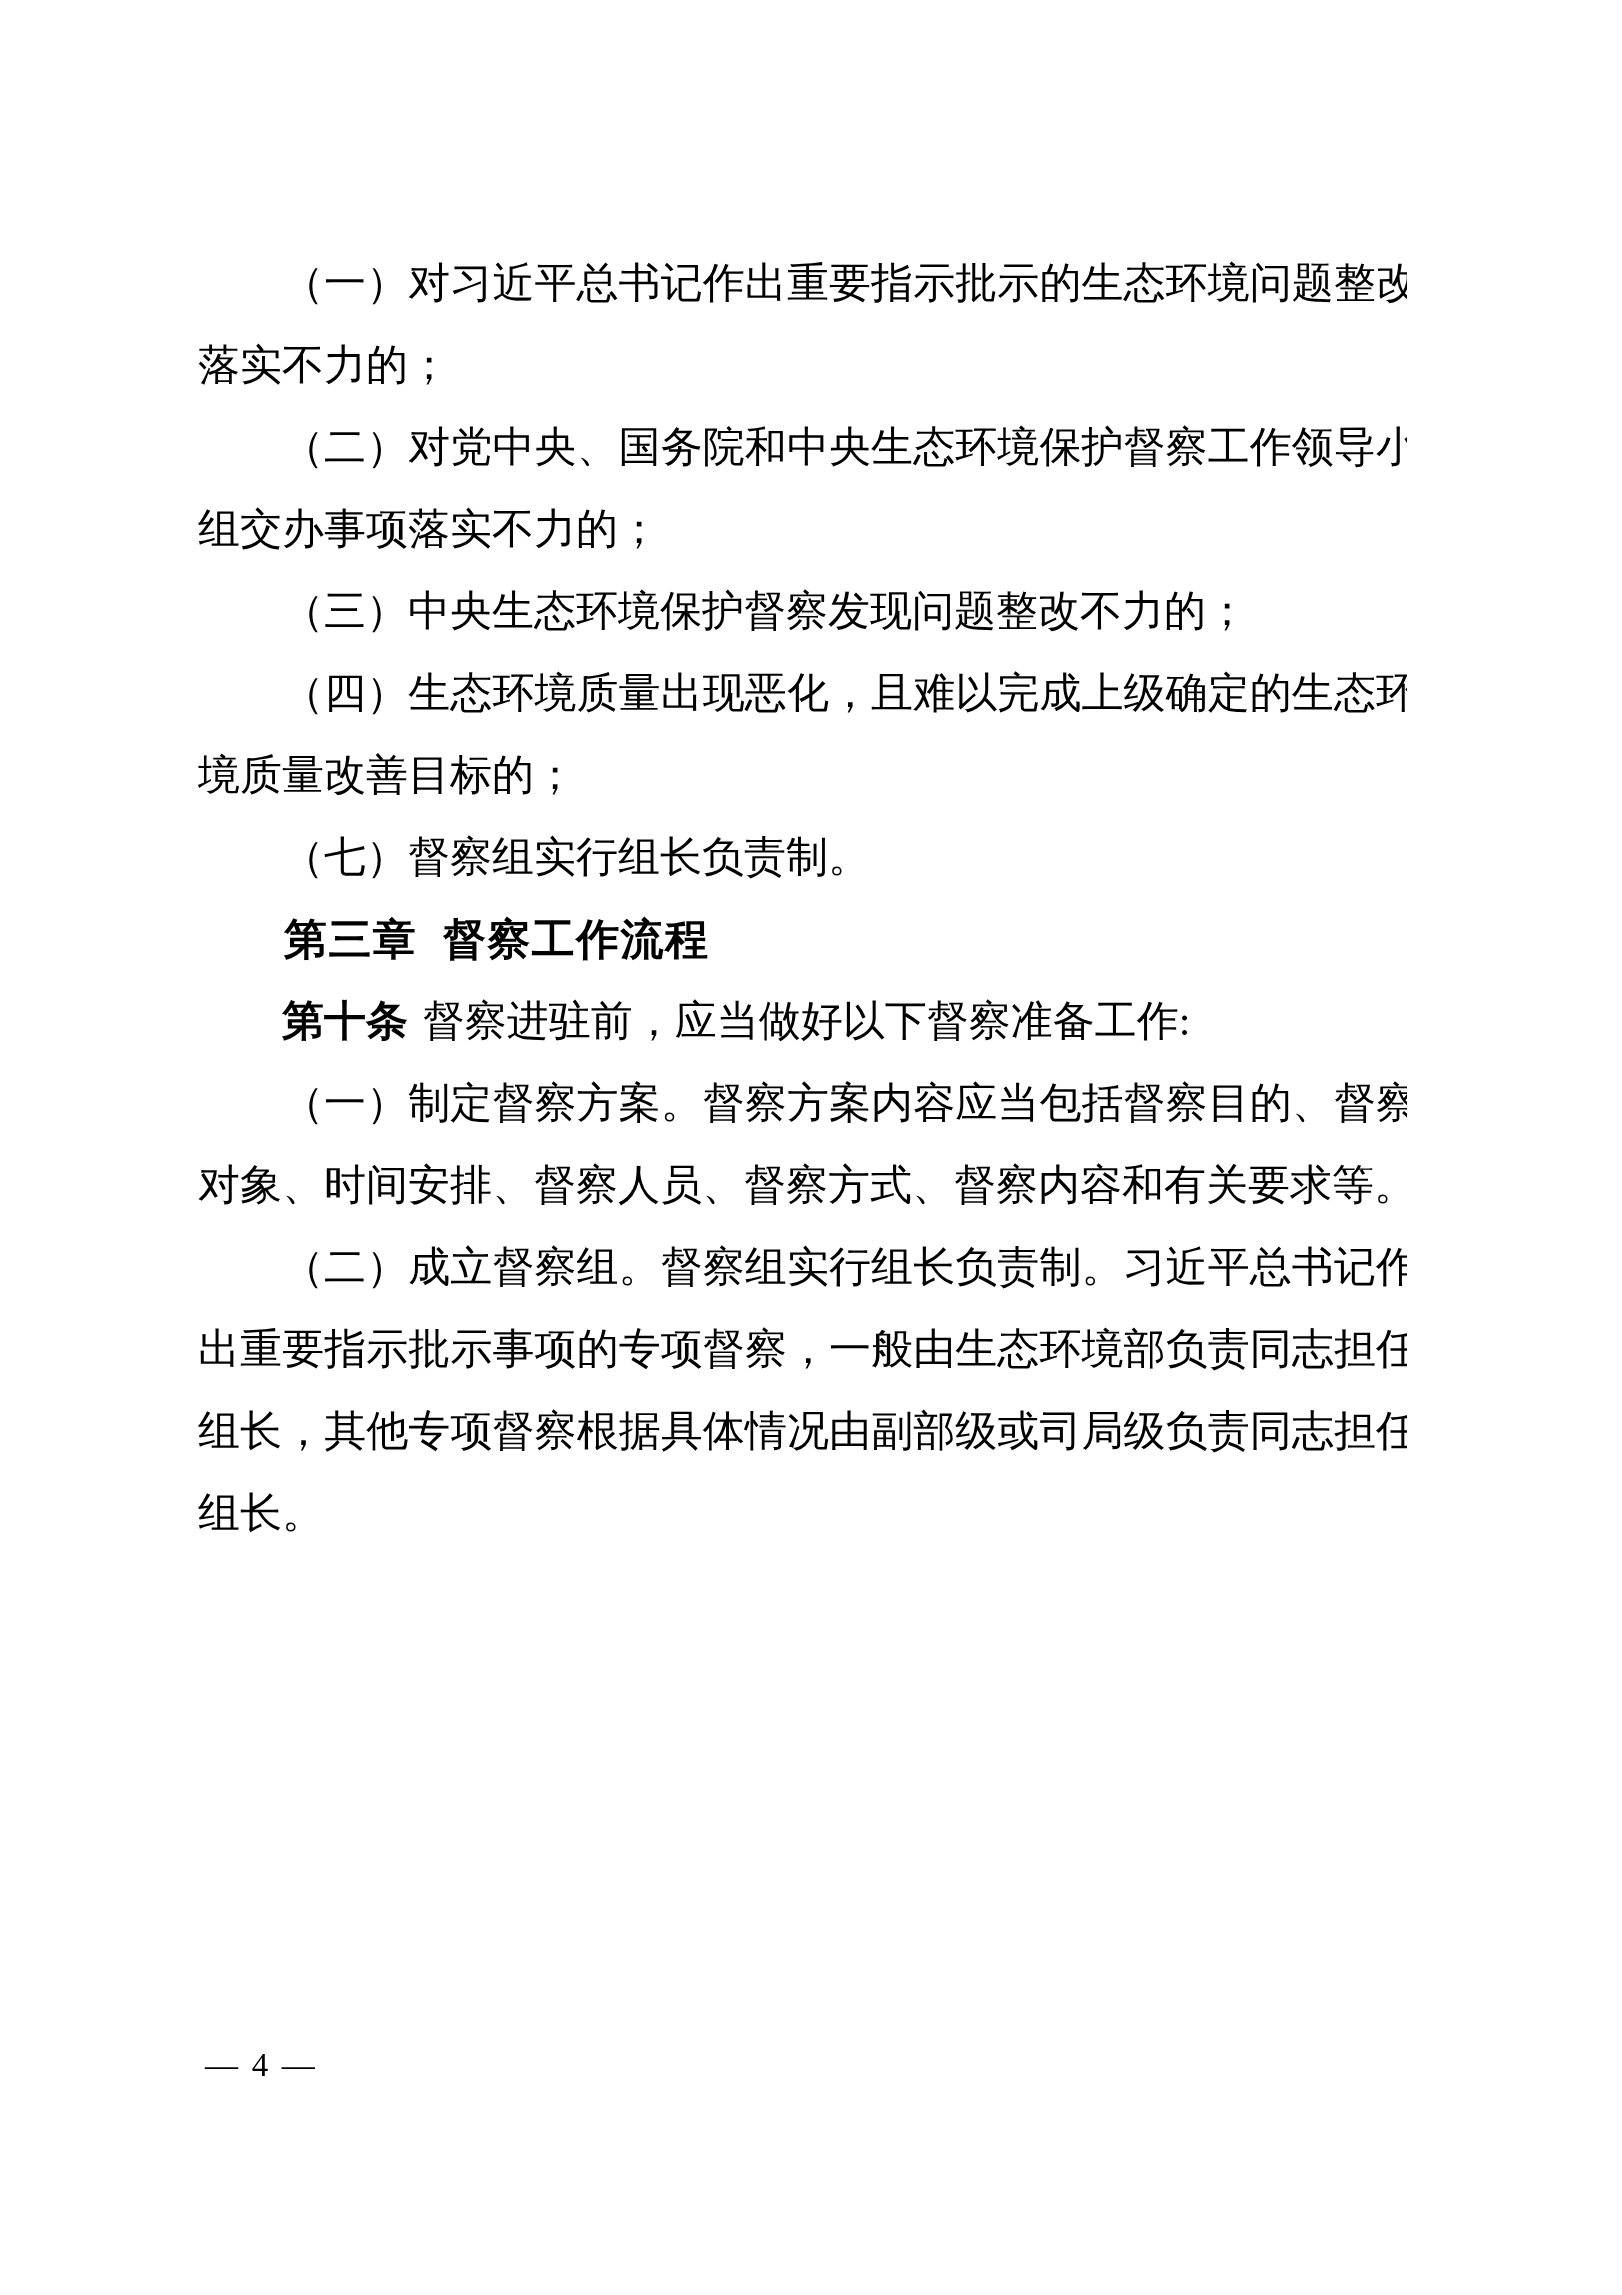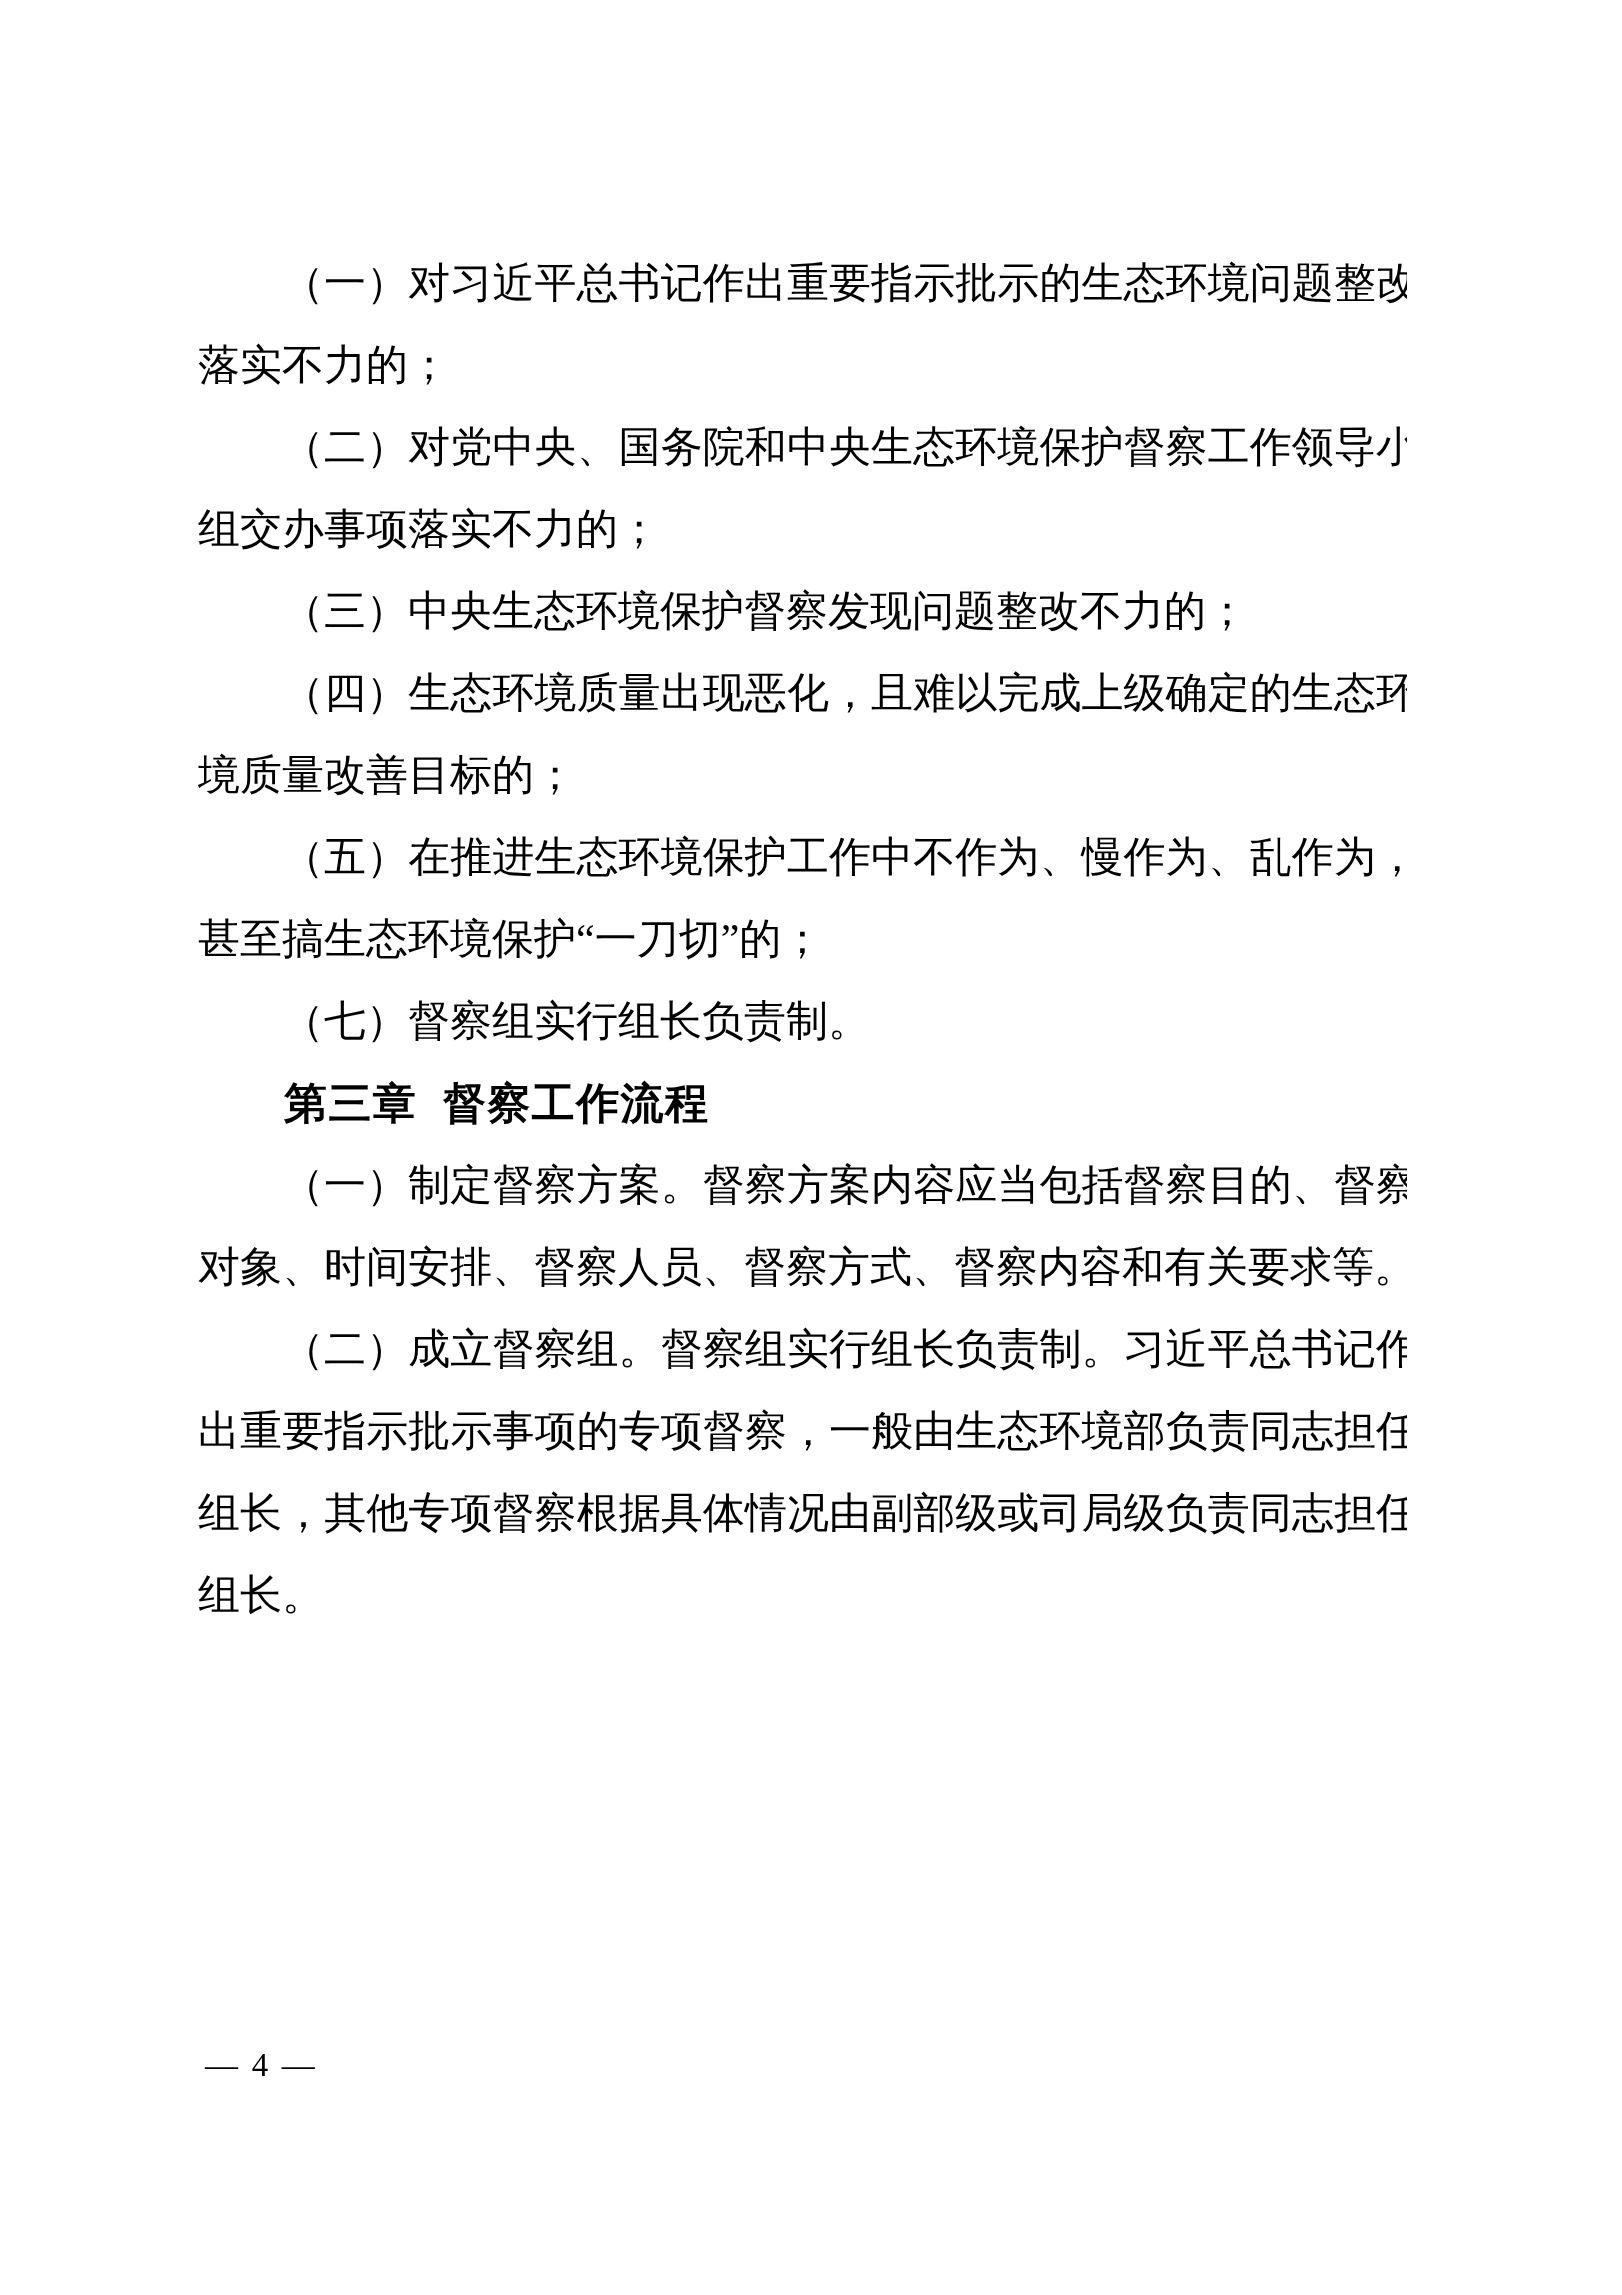--- a/index.html
+++ b/index.html
@@ -68,30 +68,32 @@
   <div class="body-text">
 
     <p>（一）对习近平总书记作出重要指示批示的生态环境问题整改落实不力的；</p>
 
     <p>（二）对党中央、国务院和中央生态环境保护督察工作领导小组交办事项落实不力的；</p>
 
     <p>（三）中央生态环境保护督察发现问题整改不力的；</p>
 
     <p>（四）生态环境质量出现恶化，且难以完成上级确定的生态环境质量改善目标的；</p>
 
-    <p>（五）在推进生态环境保护工作中不作为、慢作为、乱作为，甚至搞生态环境保护“一刀切”的；</p>
 
 
     <p>（七）督察组实行组长负责制。</p>
 
     <p class="chapter-heading">
       <span class="chapter-no">第三章</span><span>督察工作流程</span>
     </p>
 
 
+    <p>
+      <span class="article-label">第十条</span><span>督察进驻前，应当做好以下督察准备工作:</span>
+    </p>
 
     <p>（一）制定督察方案。督察方案内容应当包括督察目的、督察对象、时间安排、督察人员、督察方式、督察内容和有关要求等。</p>
 
     <p>（二）成立督察组。督察组实行组长负责制。习近平总书记作出重要指示批示事项的专项督察，一般由生态环境部负责同志担任组长，其他专项督察根据具体情况由副部级或司局级负责同志担任组长。</p>
 
   </div>
 
   <div class="footer">— 4 —</div>
 
 </div>

